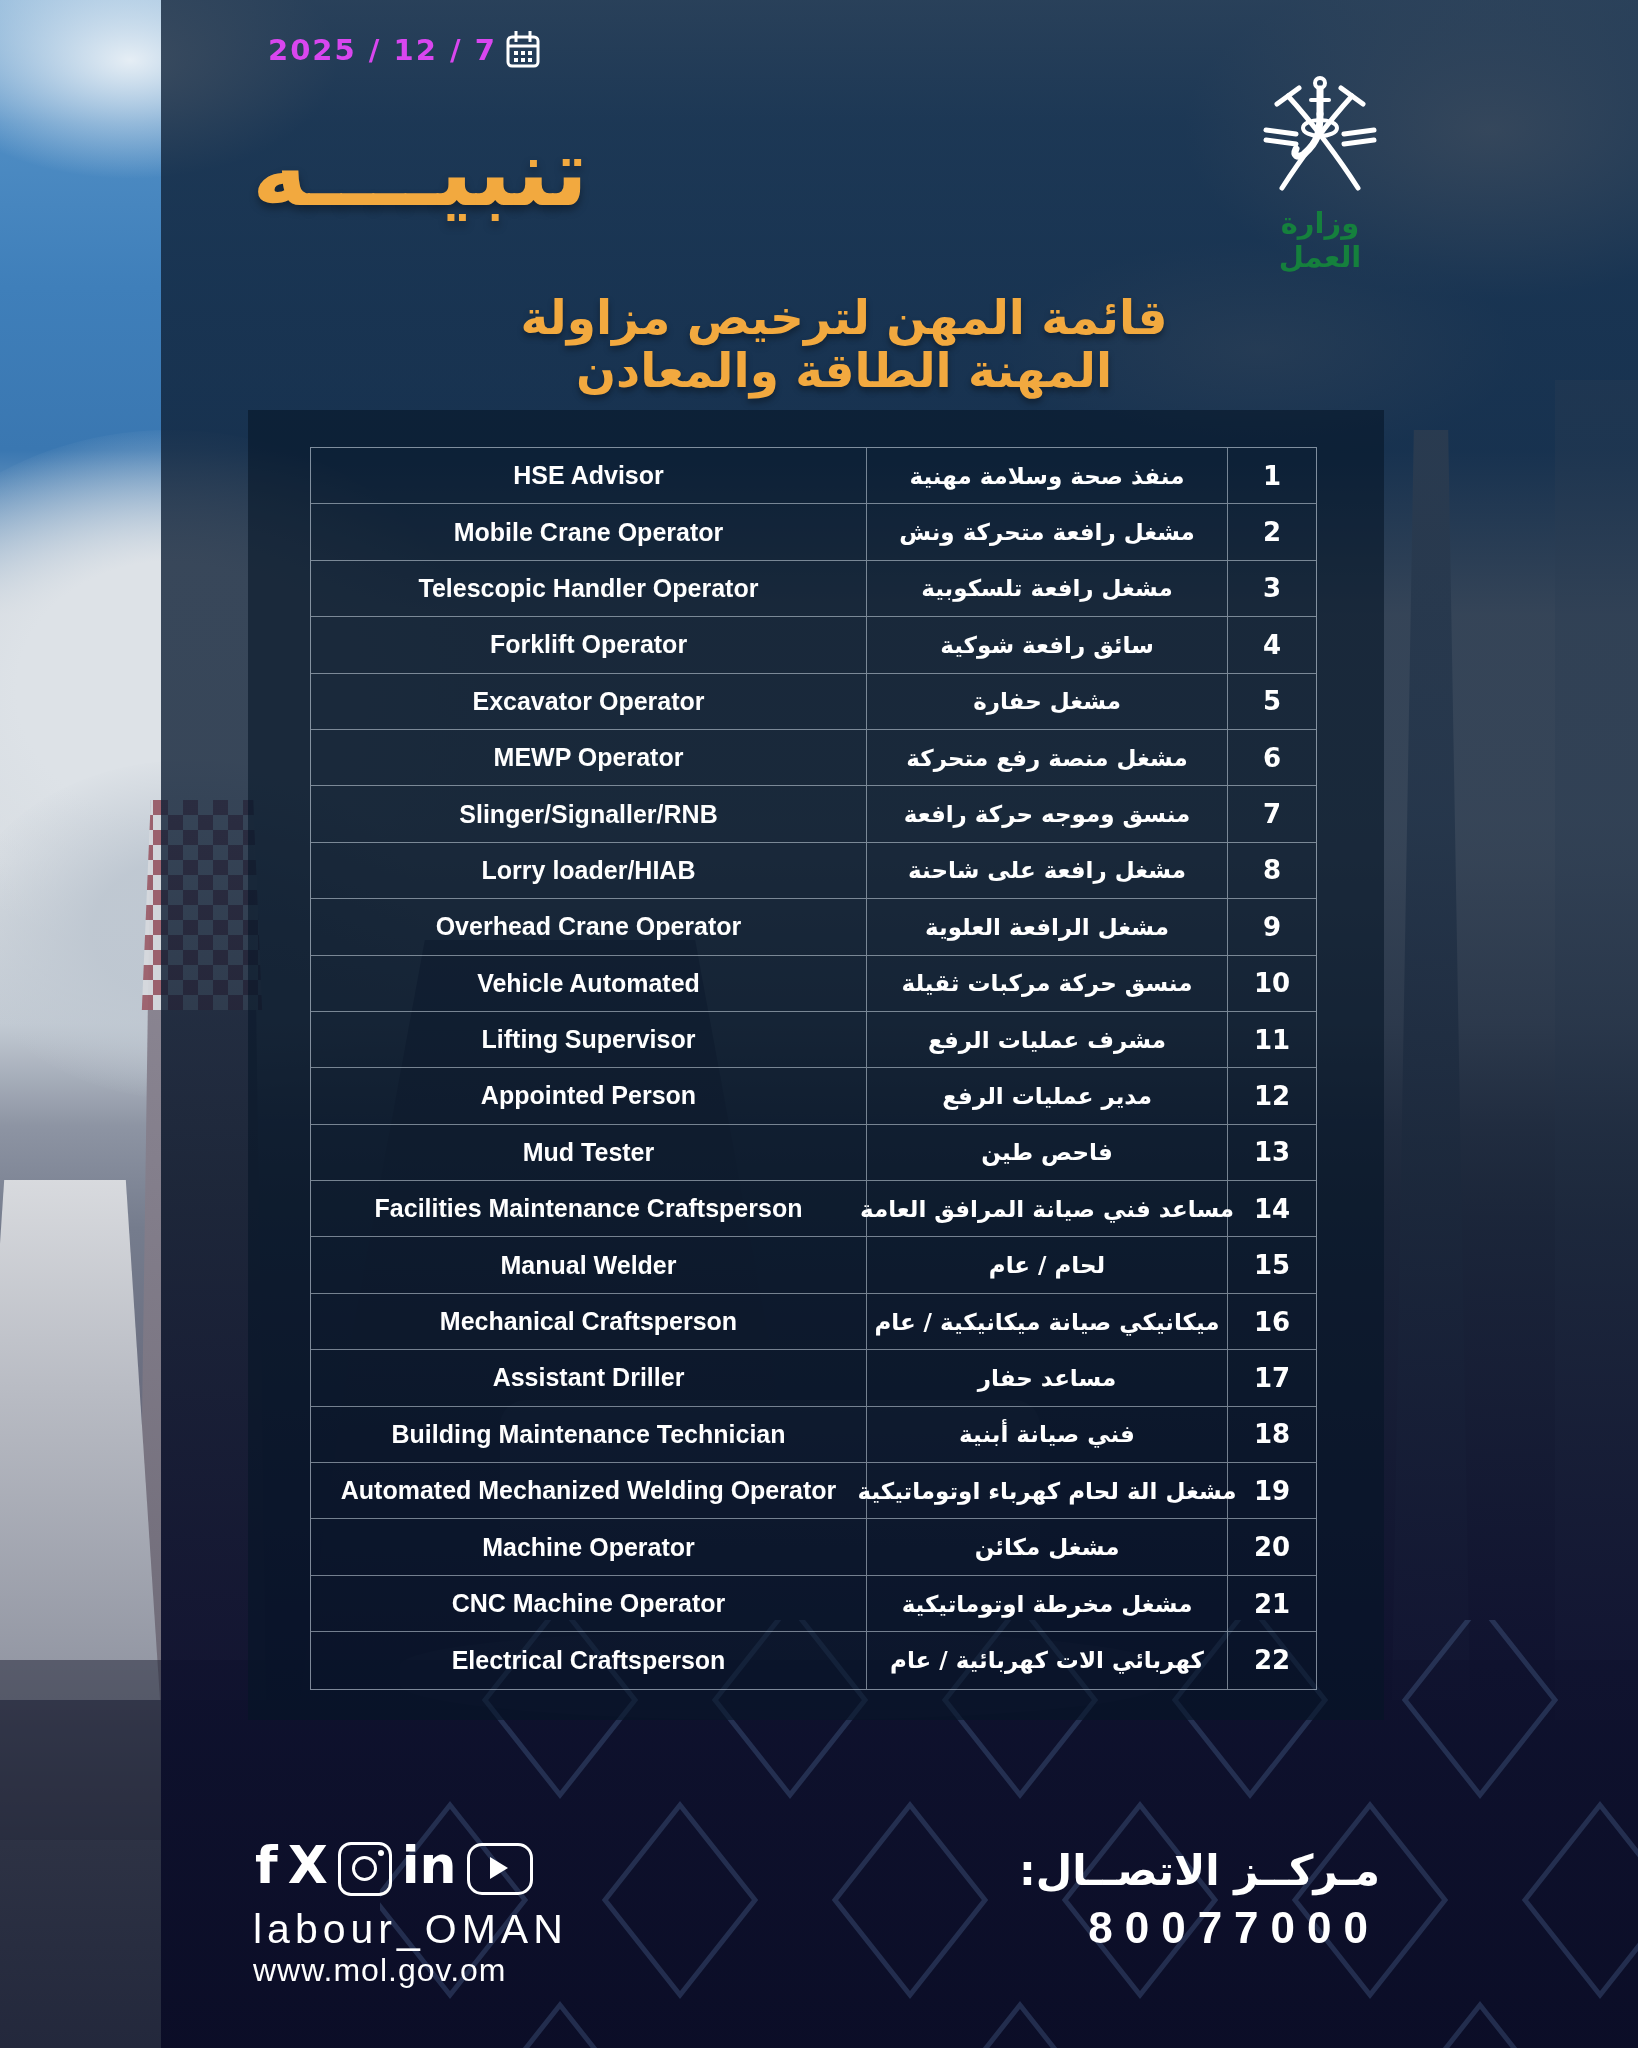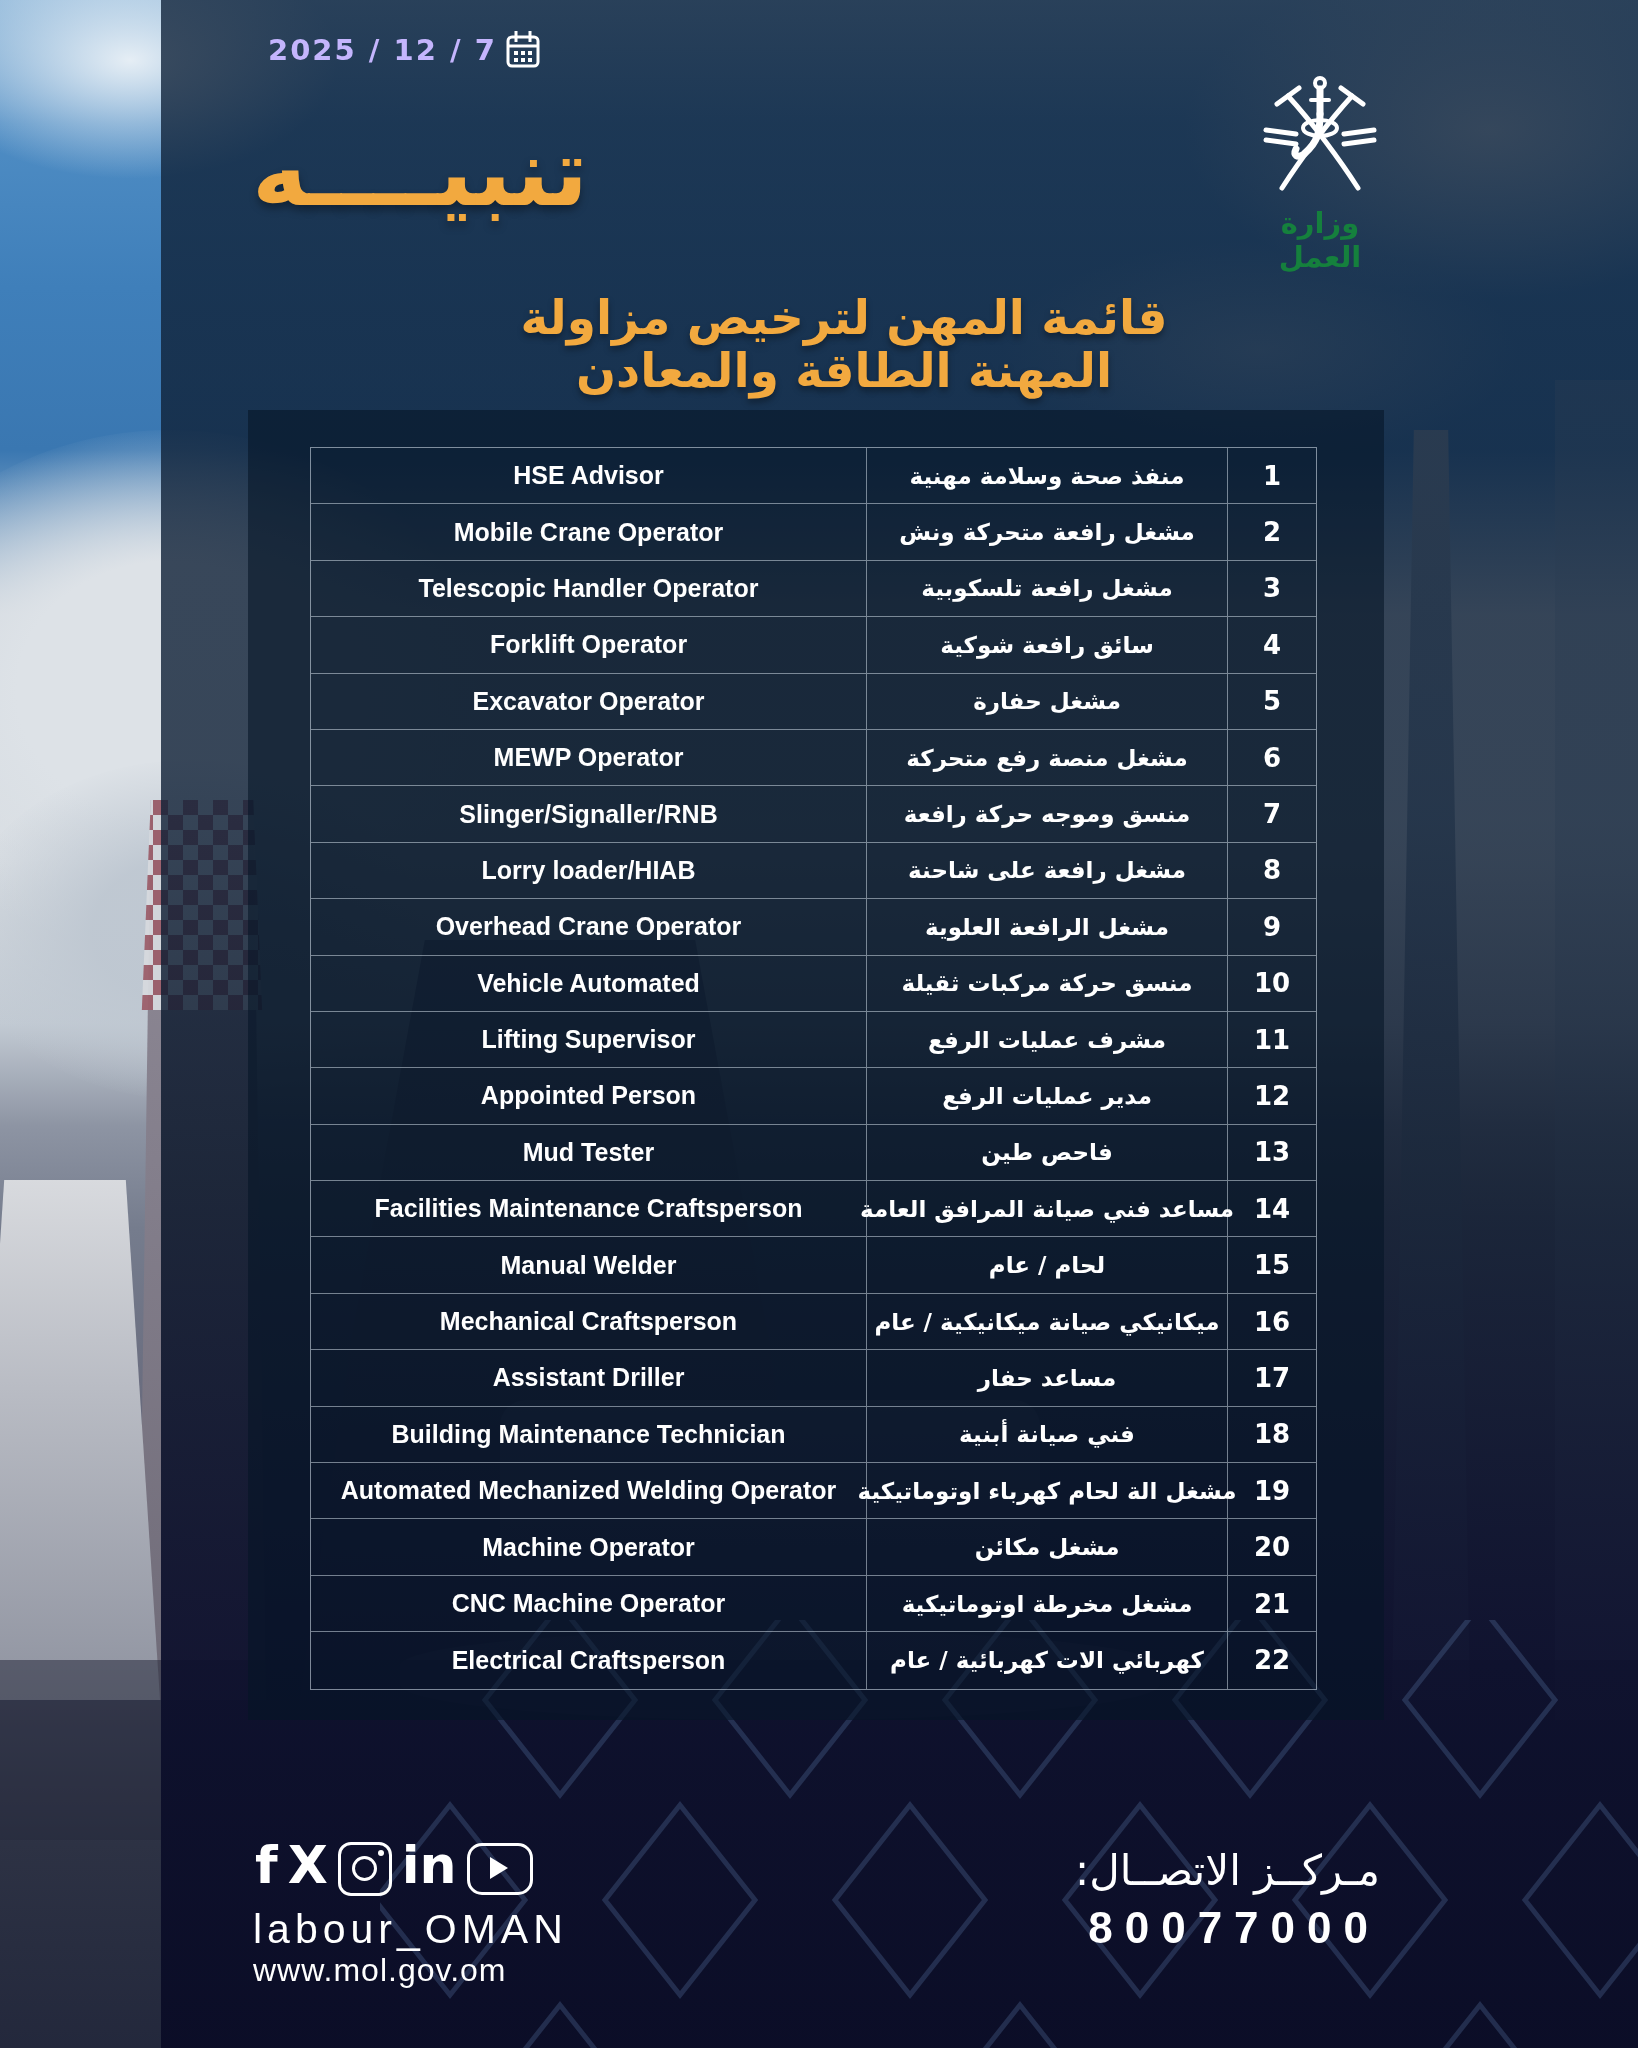--- a/index.html
+++ b/index.html
@@ -44,21 +44,21 @@
   .right-band{left:1555px;top:380px;width:83px;height:1340px;background:rgba(150,170,190,.35);}
   .ground-dark{left:0;top:1660px;width:1638px;height:180px;background:rgba(38,42,60,.55);}
   
   .bg-overlay{position:absolute;left:161px;top:0;width:1477px;height:2048px;
     background:linear-gradient(180deg,
       rgba(16,35,58,.80) 0%, rgba(14,31,53,.80) 40%,
       rgba(10,22,42,.84) 58%, rgba(12,15,44,.92) 80%, rgba(10,12,38,.95) 100%);}
   .bg-pattern{position:absolute;left:380px;top:1620px;pointer-events:none;}
   
   .date-row{position:absolute;left:268px;top:30px;display:flex;align-items:center;gap:8px;
-    color:#c4b5fd;font-size:29px;font-weight:600;letter-spacing:2px;}
+    color:#d946ef;font-size:29px;font-weight:600;letter-spacing:2px;}
   .logo{position:absolute;left:1238px;top:70px;width:164px;text-align:center;color:#15803d;}
   .logo .ministry{margin-top:6px;font-size:29px;font-weight:700;direction:rtl;}
   .alert-title{position:absolute;left:252px;top:118px;color:#F2A93F;
     font-size:94px;font-weight:700;direction:rtl;text-shadow:0 5px 8px rgba(0,0,0,.35);}
   .subtitle{position:absolute;left:404px;top:292px;width:880px;text-align:center;
     color:#F2A93F;font-size:47px;font-weight:700;line-height:1.12;direction:rtl;
     text-shadow:0 4px 6px rgba(0,0,0,.35);}
   
   .panel{position:absolute;left:248px;top:410px;width:1136px;height:1310px;
     background:rgba(5,20,38,.58);}
@@ -77,21 +77,21 @@
   .icon-txt{font-weight:700;font-size:52px;line-height:1;transform:translateY(-4px);}
   .ig-icon{width:48px;height:48px;border:3.5px solid #fff;border-radius:13px;position:relative;}
   .ig-icon::before{content:"";position:absolute;left:11px;top:11px;width:19px;height:19px;border:3.5px solid #fff;border-radius:50%;}
   .ig-icon::after{content:"";position:absolute;right:5px;top:5px;width:6px;height:6px;background:#fff;border-radius:50%;}
   .yt-icon{width:60px;height:46px;border:3.5px solid #fff;border-radius:15px;position:relative;}
   .yt-icon::before{content:"";position:absolute;left:20px;top:11px;width:0;height:0;
     border-left:18px solid #fff;border-top:11px solid transparent;border-bottom:11px solid transparent;}
   .handle{position:absolute;left:253px;top:1906px;color:#fff;font-size:41px;letter-spacing:5px;font-family:"Liberation Sans",sans-serif;}
   .website{position:absolute;left:253px;top:1952px;color:#fff;font-size:32px;letter-spacing:1px;font-family:"Liberation Sans",sans-serif;}
   .contact{position:absolute;right:258px;top:1846px;text-align:right;color:#fff;}
-  .contact-label{font-size:42px;font-weight:400;direction:rtl;}
+  .contact-label{font-size:42px;font-weight:700;direction:rtl;}
   .contact-number{margin-top:8px;font-size:44px;font-weight:700;letter-spacing:12px;direction:ltr;font-family:"Liberation Sans",sans-serif;}
   svg{display:block;}
 </style>
 </head>
 <body>
 
 <div class="canvas">
 
   <div class="bg-photo">
     <div class="blob cloud-tl"></div>

